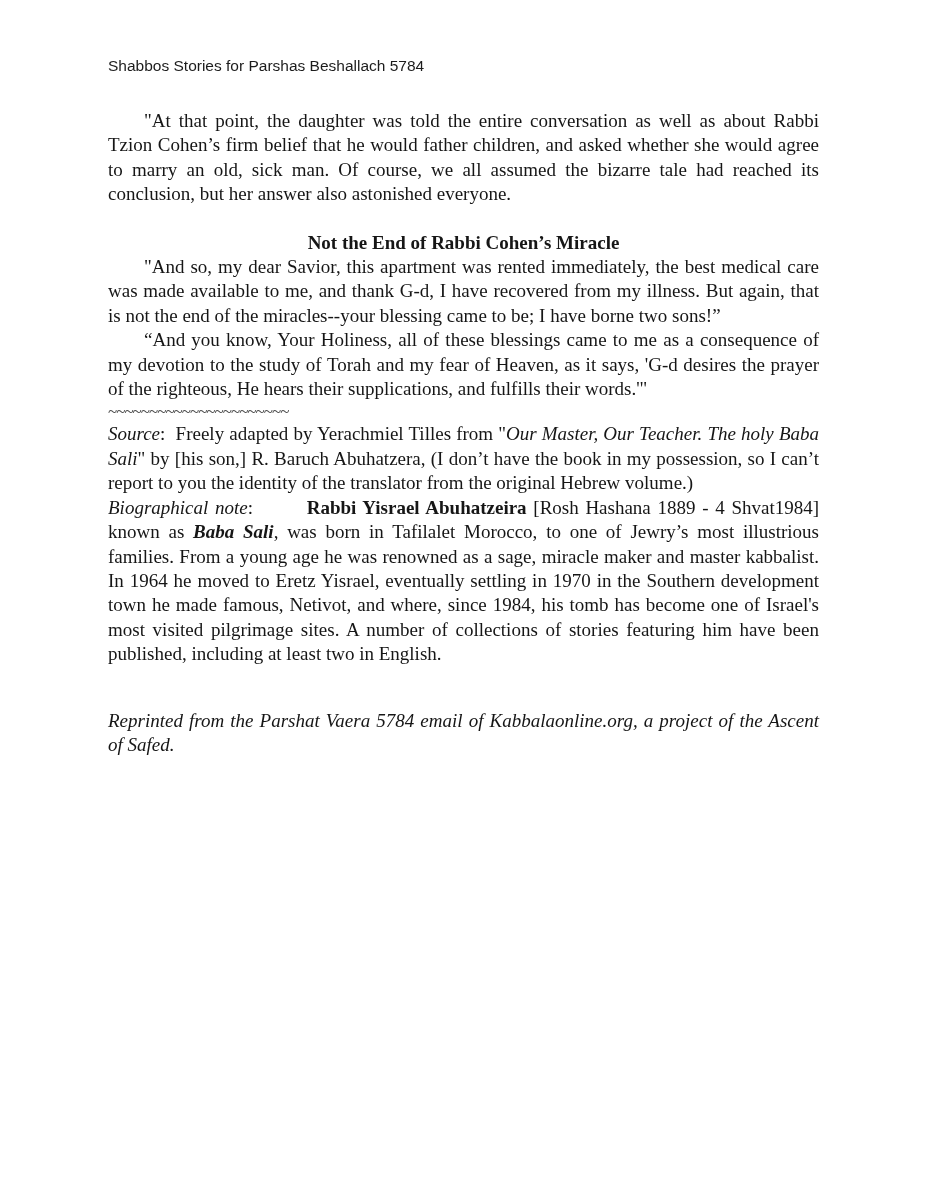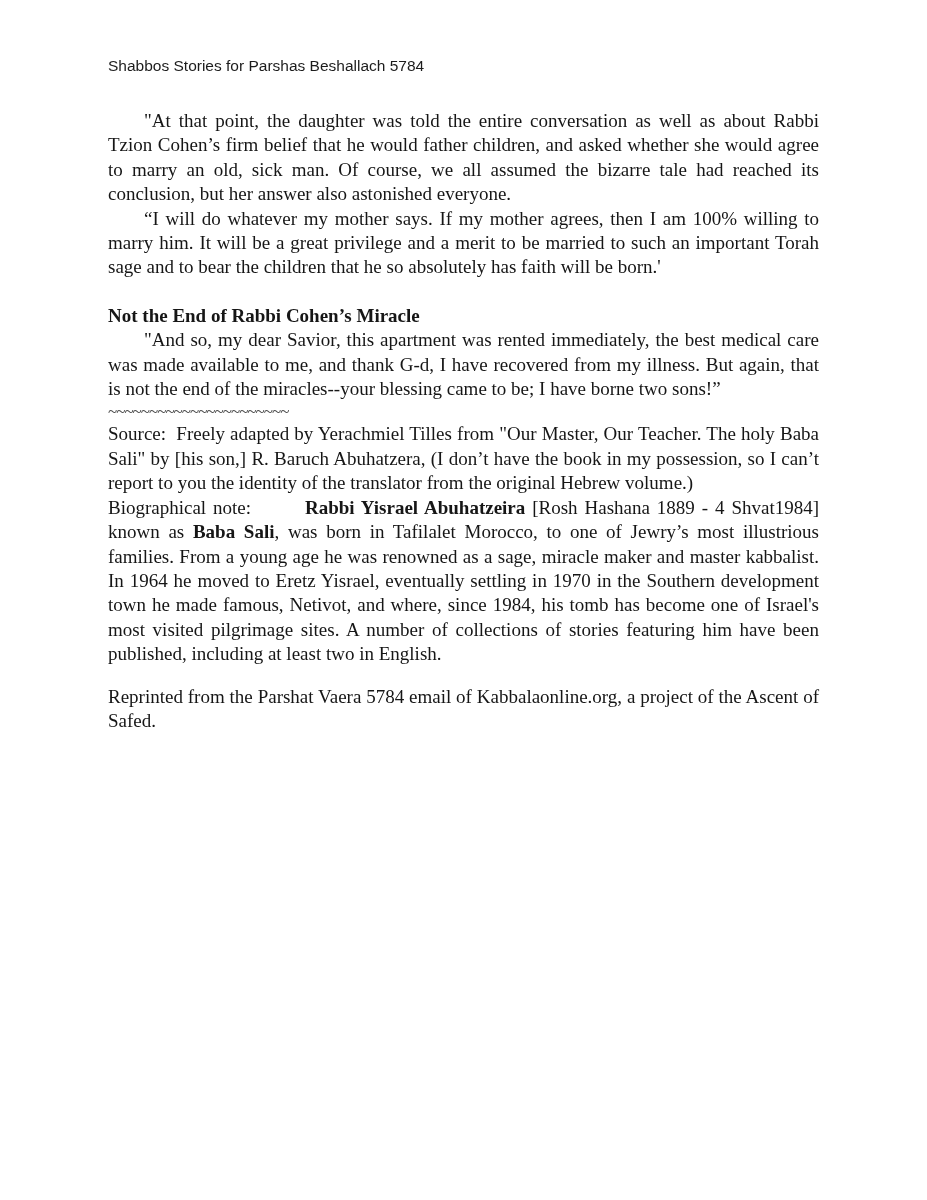--- a/index.html
+++ b/index.html
@@ -42,39 +42,39 @@
   }
   .indent {
     text-indent: 36px;
   }
   .heading {
     margin: 24px 0 0 0;
     padding: 0;
     font-size: 19px;
     line-height: 24.4px;
     font-weight: bold;
-    text-align: left;
+    text-align: center;
   }
   .heading.h2gap {
     margin-top: 31px;
   }
   .divider {
     font-size: 17px;
     line-height: 21px;
     letter-spacing: -1px;
     color: #4a4a4a;
     text-align: left;
     height: 21px;
     overflow: hidden;
   }
-  .it { }
+  .it { font-style: italic; }
   .b  { font-weight: bold; margin-left: 47px; }
-  .bi { font-weight: bold; }
+  .bi { font-weight: bold; font-style: italic; }
   .reprint {
-    margin-top: 18px;
+    margin-top: 42px;
   }
   .doc-footer {
     position: absolute;
     left: 108px;
     right: 108px;
     top: 1099px;
   }
   .footer-rule {
     height: 0;
     border-top: 1px solid #d9d9d9;
@@ -104,26 +104,26 @@
 <div class="page">
 
   <div class="doc-header">
     <span>Shabbos Stories for Parshas Beshallach 5784</span>
   </div>
 
   <div class="doc-body">
 
     <p class="par indent">"At that point, the daughter was told the entire conversation as well as about Rabbi Tzion Cohen’s firm belief that he would father children, and asked whether she would agree to marry an old, sick man. Of course, we all assumed the bizarre tale had reached its conclusion, but her answer also astonished everyone.</p>
 
-    <p class="par indent">“I will do whatever my mother says. If my mother agrees, then I am 100% willing to marry him. It will be a great privilege and a merit to be married to such an important Torah sage and to bear the children that he so absolutely has faith will be born.'</p>
 
     <h2 class="heading">Not the End of Rabbi Cohen’s Miracle</h2>
 
     <p class="par indent">"And so, my dear Savior, this apartment was rented immediately, the best medical care was made available to me, and thank G-d, I have recovered from my illness. But again, that is not the end of the miracles--your blessing came to be; I have borne two sons!”</p>
 
+    <p class="par indent">“And you know, Your Holiness, all of these blessings came to me as a consequence of my devotion to the study of Torah and my fear of Heaven, as it says, 'G-d desires the prayer of the righteous, He hears their supplications, and fulfills their words.'"</p>
 
     <div class="divider">~~~~~~~~~~~~~~~~~~~~~~</div>
 
     <p class="par"><span class="it">Source</span><span>:&nbsp; Freely adapted by Yerachmiel Tilles from "</span><span class="it">Our Master, Our Teacher. The holy Baba Sali</span><span>" by [his son,] R. Baruch Abuhatzera, (I don’t have the book in my possession, so I can’t report to you the identity of the translator from the original Hebrew volume.)</span></p>
 
 
 
     <p class="par"><span class="it">Biographical note</span><span>: </span><span class="b">Rabbi Yisrael Abuhatzeira</span><span>&nbsp;[Rosh Hashana 1889 - 4 Shvat1984] known as </span><span class="bi">Baba Sali</span><span>, was born in Tafilalet Morocco, to one of Jewry’s most illustrious families. From a young age he was renowned as a sage, miracle maker and master kabbalist. In 1964 he moved to Eretz Yisrael, eventually settling in 1970 in the Southern development town he made famous, Netivot, and where, since 1984, his tomb has become one of Israel's most visited pilgrimage sites. A number of collections of stories featuring him have been published, including at least two in English.</span></p>
 
     <p class="par it reprint">Reprinted from the Parshat Vaera 5784 email of Kabbalaonline.org, a project of the Ascent of Safed.</p>

